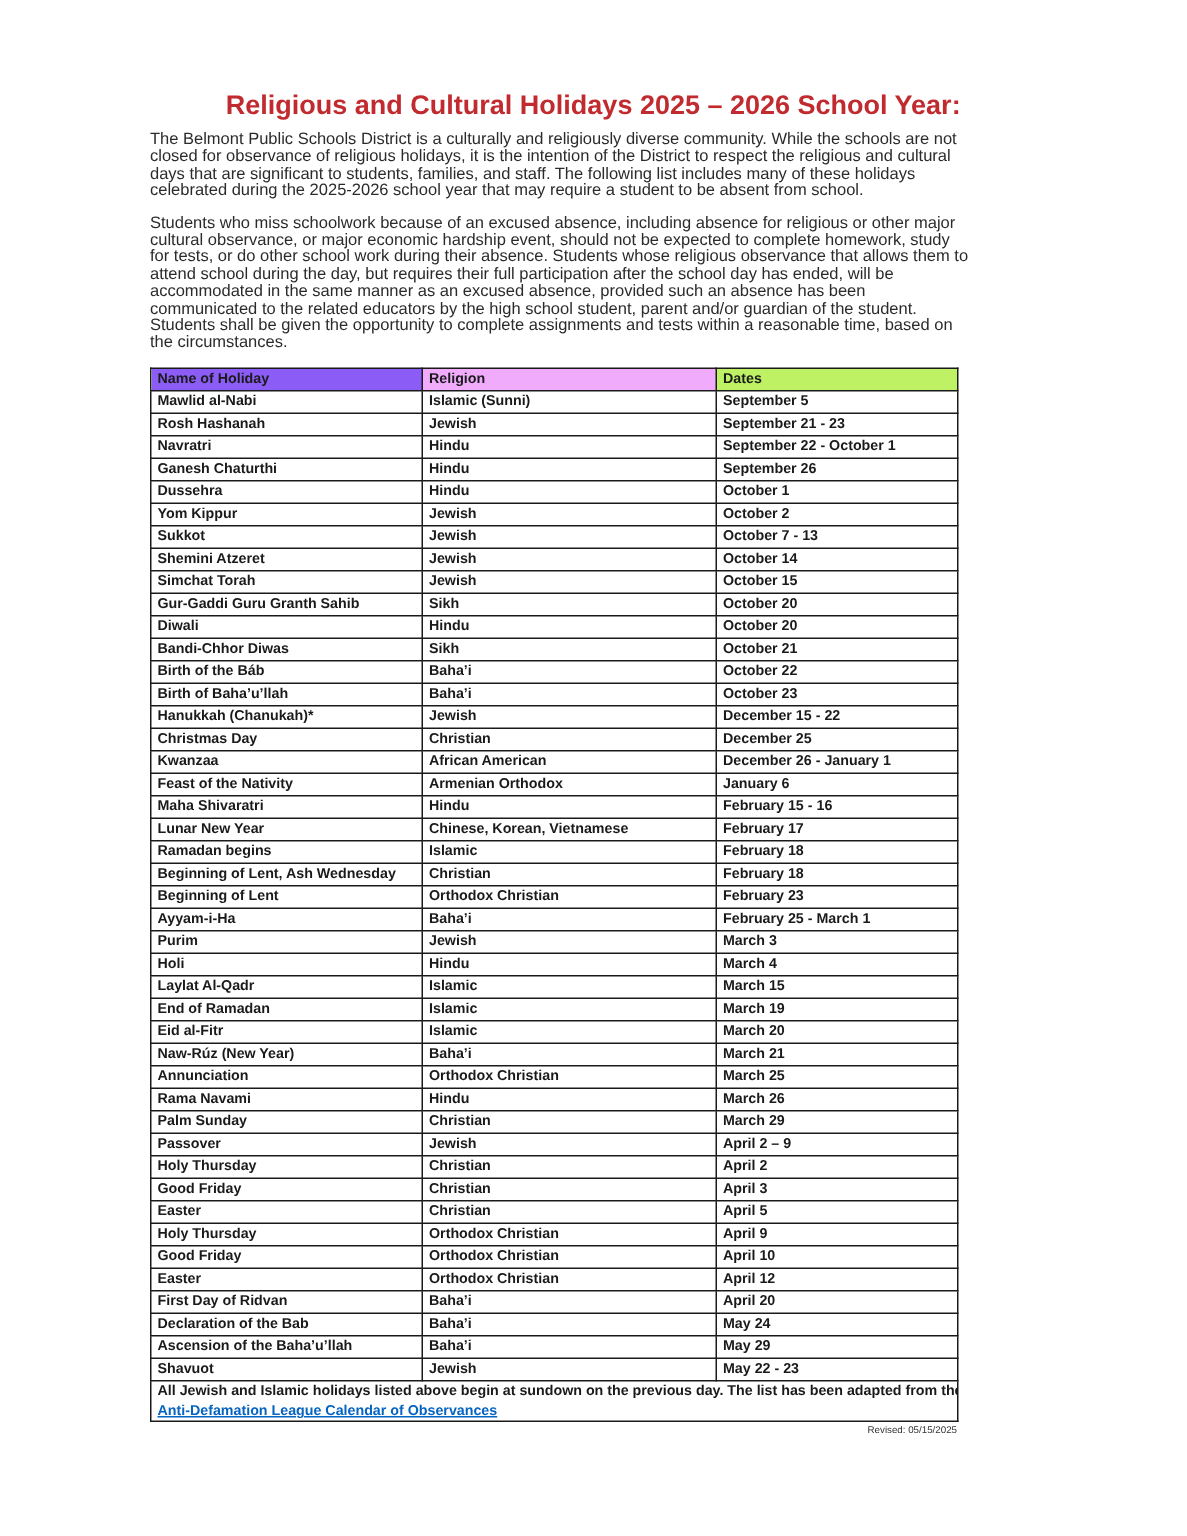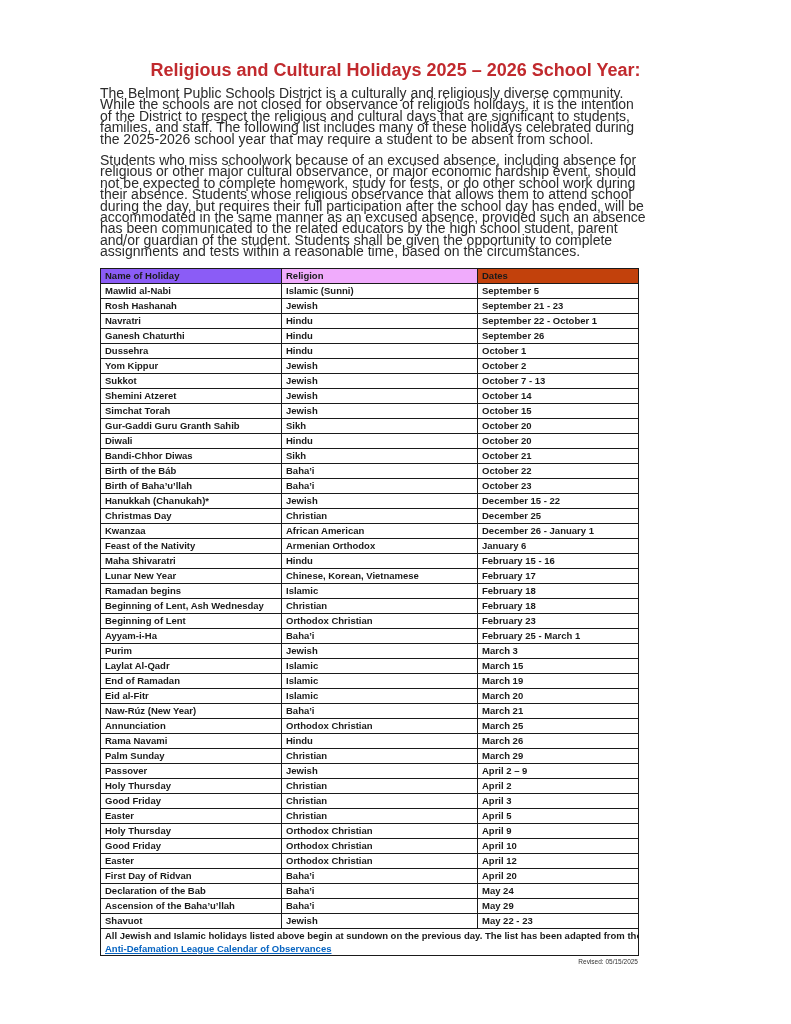--- a/index.html
+++ b/index.html
@@ -22,21 +22,21 @@
     margin: 62px 0 0 0;
     font-size: 18px;
     line-height: 16px;
     font-weight: bold;
     text-align: center;
     color: #c12a2e;
   }
   .para {
     margin: 10px 0 0 0;
     width: 549px;
-    font-size: 14px;
+    font-size: 11px;
     line-height: 11.4px;
     color: #2b2b2b;
   }
   table.holidays {
     border-collapse: collapse;
     width: 538px;
     margin-top: 10px;
     table-layout: fixed;
   }
   table.holidays col.c1 { width: 181px; }
@@ -95,21 +95,21 @@
   <table class="holidays">
     <colgroup>
       <col class="c1">
         <col class="c2">
         <col class="c3">
     </colgroup>
     <thead>
       <tr>
         <th style="background: #8b5cf6;">Name of Holiday</th>
         <th style="background: #f0abfc;">Religion</th>
-        <th style="background: #c2410c;">Dates</th>
+        <th style="background: #bef264;">Dates</th>
       </tr>
     </thead>
     <tbody>
         <tr>
           <td>Mawlid al-Nabi</td>
           <td>Islamic (Sunni)</td>
           <td>September 5</td>
         </tr>
         <tr>
           <td>Rosh Hashanah</td>
@@ -223,20 +223,25 @@
         </tr>
         <tr>
           <td>Ayyam-i-Ha</td>
           <td>Baha’i</td>
           <td>February 25 - March 1</td>
         </tr>
         <tr>
           <td>Purim</td>
           <td>Jewish</td>
           <td>March 3</td>
+        </tr>
+        <tr>
+          <td>Holi</td>
+          <td>Hindu</td>
+          <td>March 4</td>
         </tr>
         <tr>
           <td>Laylat Al-Qadr</td>
           <td>Islamic</td>
           <td>March 15</td>
         </tr>
         <tr>
           <td>End of Ramadan</td>
           <td>Islamic</td>
           <td>March 19</td>

